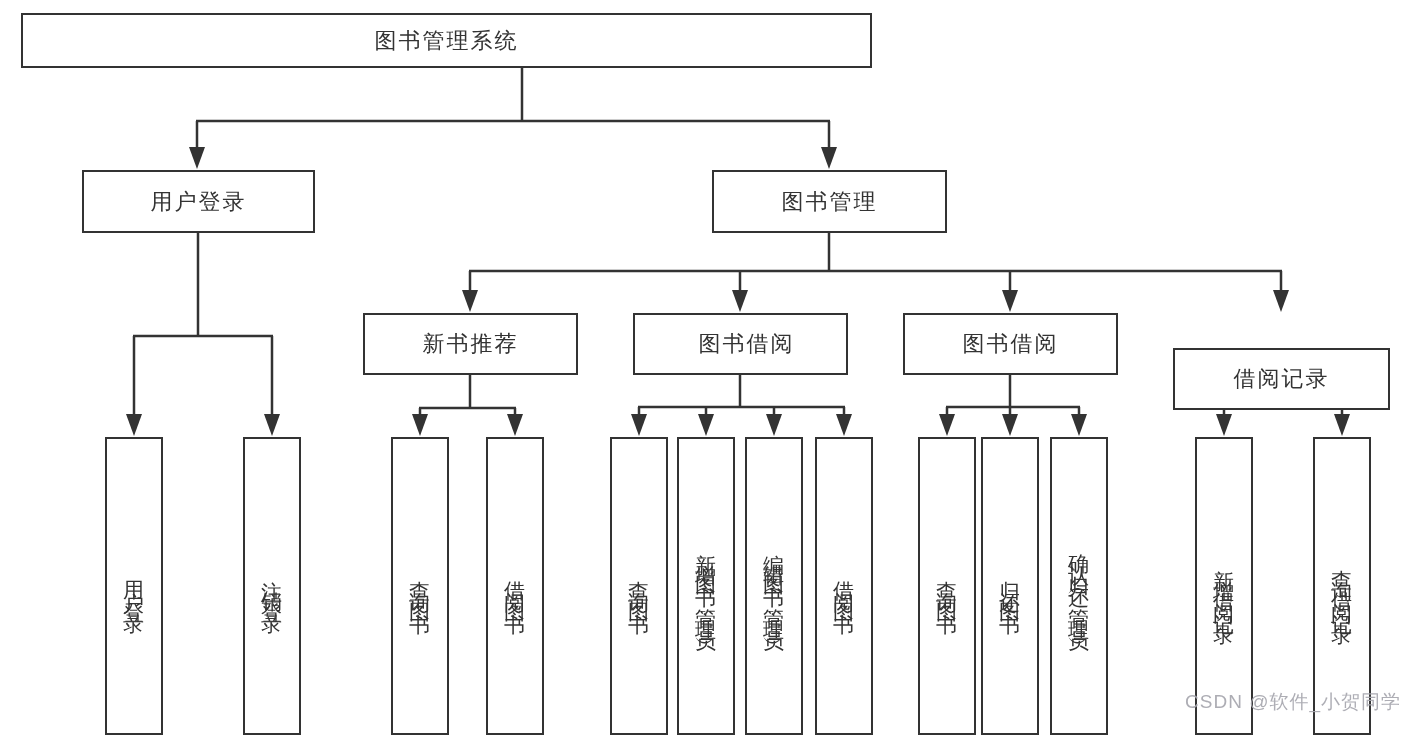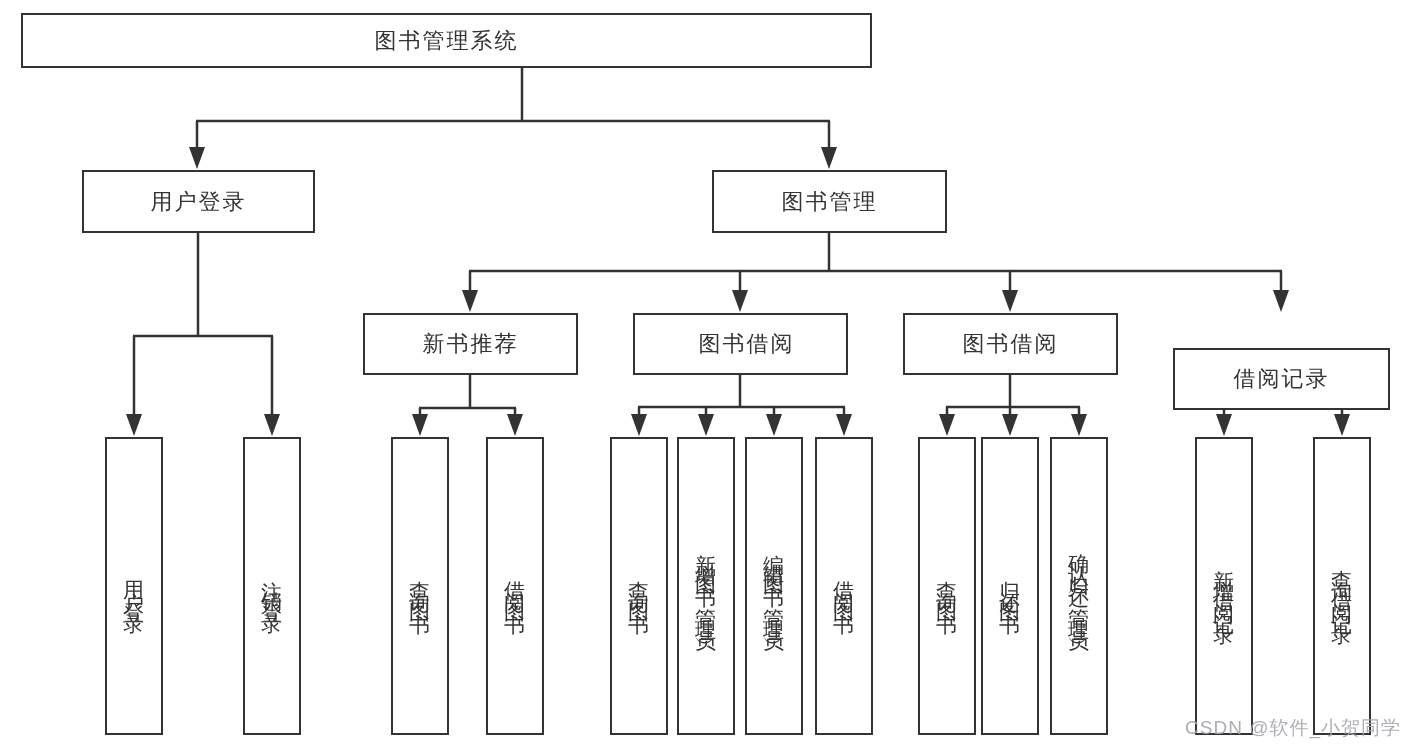--- a/index.html
+++ b/index.html
@@ -50,21 +50,21 @@
   .lv3b{left:633px;width:215px;padding-left:12px;}
   .lv3c{left:903px;width:215px;}
   .lv3d{left:1173px;width:217px;margin-top:35px;}
   .lfA1{left:105px;} .lfA2{left:243px;}
   .lfB1{left:391px;} .lfB2{left:486px;}
   .lfC1{left:610px;} .lfC2{left:677px;} .lfC3{left:745px;} .lfC4{left:815px;}
   .lfD1{left:918px;} .lfD2{left:981px;} .lfD3{left:1050px;}
   .lfE1{left:1195px;} .lfE2{left:1313px;}
   #watermark{
     position:absolute;
-    right:4px;top:715px;
+    right:4px;top:689px;
     font-size:19px;
     letter-spacing:1px;
     color:rgba(166,166,174,0.92);
     z-index:5;
     white-space:nowrap;
   }
 </style>
 </head>
 <body>
 

